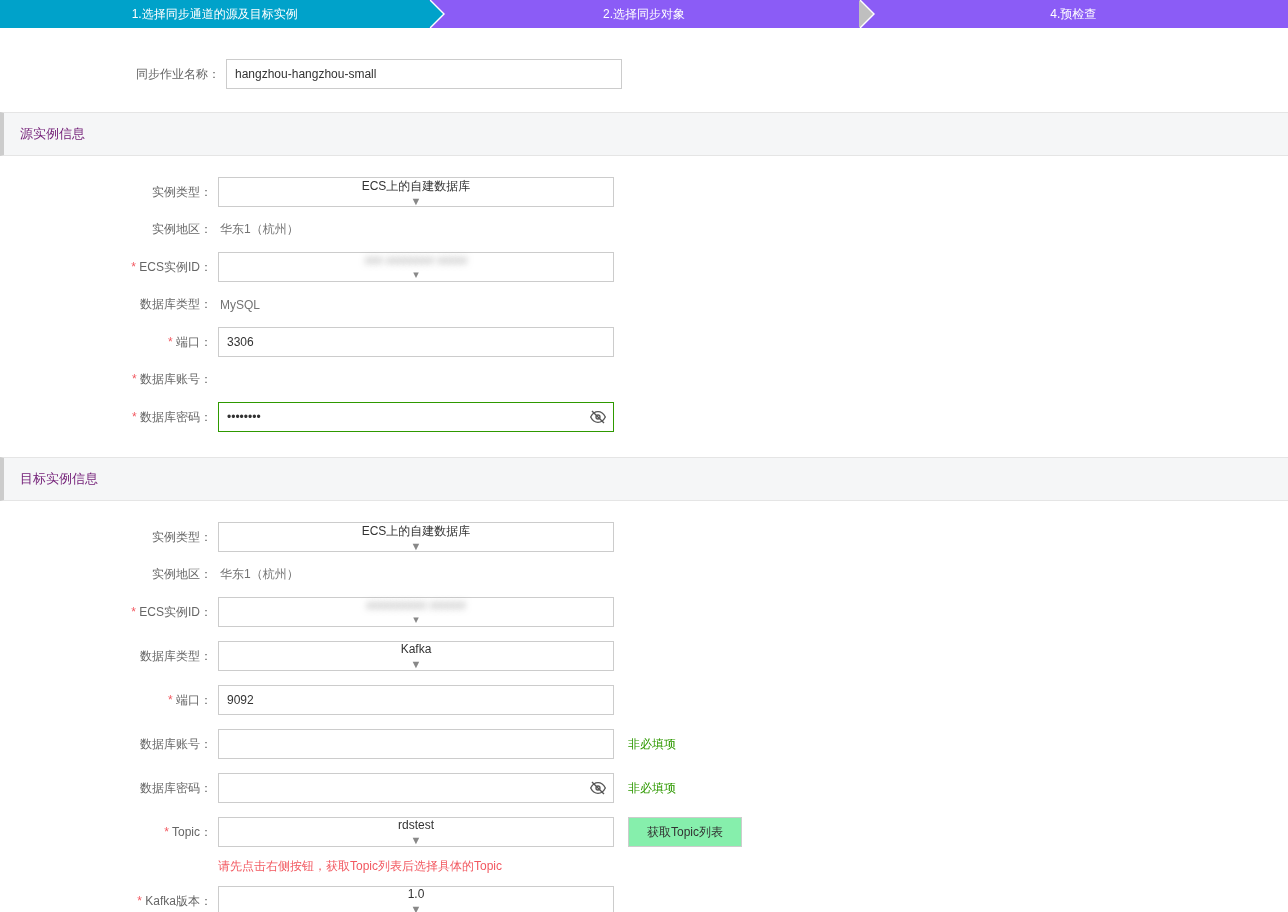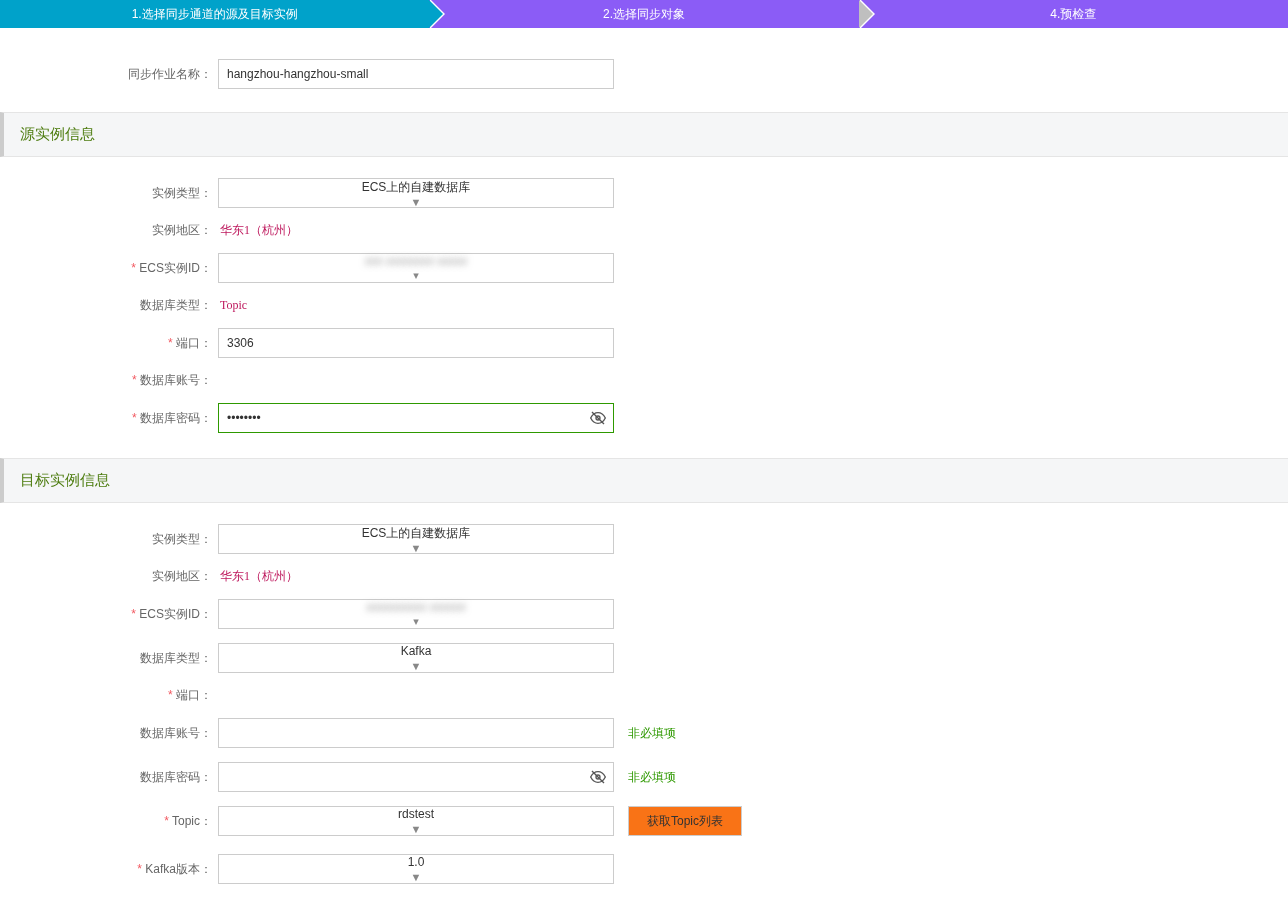--- a/index.html
+++ b/index.html
@@ -81,38 +81,37 @@
       align-items: center;
       justify-content: space-between;
       cursor: pointer;
       flex-direction: column;
     }
     .select-caret {
       color: #888;
       font-size: 11px;
     }
     .static-val {
-      color: #be185d;
+      color: #737373;
       padding-left: 2px;
-      font-family: Liberation Serif, serif;
     }
     .blurred {
       color: transparent;
       text-shadow: 0 0 6px rgba(100,100,100,0.65);
       user-select: none;
       font-style: italic;
     }
     .section-header {
       background: #f5f6f7;
       border-top: 1px solid #e5e5e5;
       border-bottom: 1px solid #e5e5e5;
       border-left: 4px solid #ccc;
       padding: 12px 16px;
-      font-size: 15px;
-      color: #4d7c0f;
+      font-size: 13px;
+      color: #701a75;
     }
     .section-body {
       padding: 14px 0 18px;
     }
     .input-green {
       border: 1px solid #2e9900;
     }
     .eye-icon {
       cursor: pointer;
       display: inline-flex;
@@ -123,21 +122,21 @@
       margin-left: 14px;
     }
     .hint-red {
       color: #f25961;
       margin: 4px 0 0 218px;
     }
     .btn {
       height: 30px;
       padding: 0 18px;
       border: 1px solid #ccc;
-      background: #f97316;
+      background: #86efac;
       color: #333;
       font-size: 12px;
       cursor: pointer;
       line-height: 28px;
     }
     .password-wrap, .eye-wrap {
       position: relative;
     }
     .eye-abs {
       position: absolute;
@@ -149,21 +148,21 @@
   </style>
 </head>
 <body>
 
 <div class="steps">
   <div class="step step-active">1.选择同步通道的源及目标实例</div>
   <div class="step step-inactive">2.选择同步对象</div>
   <div class="step step-inactive">4.预检查</div>
 </div>
 
-<div class="section-body" style="padding:6px 0 16px;">
+<div class="section-body" style="padding:6px 8px 16px;">
   <div class="form-row">
     <div class="form-label">同步作业名称：</div>
     <div class="form-control-wrap">
       <input class="text-input" value="hangzhou-hangzhou-small" style="">
     </div>
   </div>
 </div>
 
 <div class="section-header">源实例信息</div>
 <div class="section-body">
@@ -187,21 +186,21 @@
     <div class="form-control-wrap">
       <div class="select-box">
         <span class="blurred">xxx xxxxxxxx xxxxx</span>
         <span class="select-caret">▾</span>
       </div>
     </div>
   </div>
   <div class="form-row">
     <div class="form-label">数据库类型：</div>
     <div class="form-control-wrap">
-      <span class="static-val">Topic</span>
+      <span class="static-val">MySQL</span>
     </div>
   </div>
   <div class="form-row">
     <div class="form-label required">端口：</div>
     <div class="form-control-wrap">
       <input class="text-input" value="3306" style="">
     </div>
   </div>
   <div class="form-row">
     <div class="form-label required">数据库账号：</div>
@@ -251,20 +250,23 @@
     <div class="form-label">数据库类型：</div>
     <div class="form-control-wrap">
       <div class="select-box">
         <span>Kafka</span>
         <span class="select-caret">▼</span>
       </div>
     </div>
   </div>
   <div class="form-row">
     <div class="form-label required">端口：</div>
+    <div class="form-control-wrap">
+      <input class="text-input" value="9092" style="">
+    </div>
   </div>
   <div class="form-row">
     <div class="form-label">数据库账号：</div>
     <div class="form-control-wrap">
       <input class="text-input" value="" style="">
       <span class="hint-green">非必填项</span>
     </div>
   </div>
   <div class="form-row">
     <div class="form-label">数据库密码：</div>
@@ -285,20 +287,21 @@
   <div class="form-row">
     <div class="form-label required">Topic：</div>
     <div class="form-control-wrap">
       <div class="select-box">
         <span>rdstest</span>
         <span class="select-caret">▼</span>
       </div>
       <button class="btn gap-8">获取Topic列表</button>
     </div>
   </div>
+  <div class="hint-red">请先点击右侧按钮，获取Topic列表后选择具体的Topic</div>
   <div class="form-row" style="margin-top:4px;">
     <div class="form-label required">Kafka版本：</div>
     <div class="form-control-wrap">
       <div class="select-box">
         <span>1.0</span>
         <span class="select-caret">▼</span>
       </div>
     </div>
   </div>
 </div>

